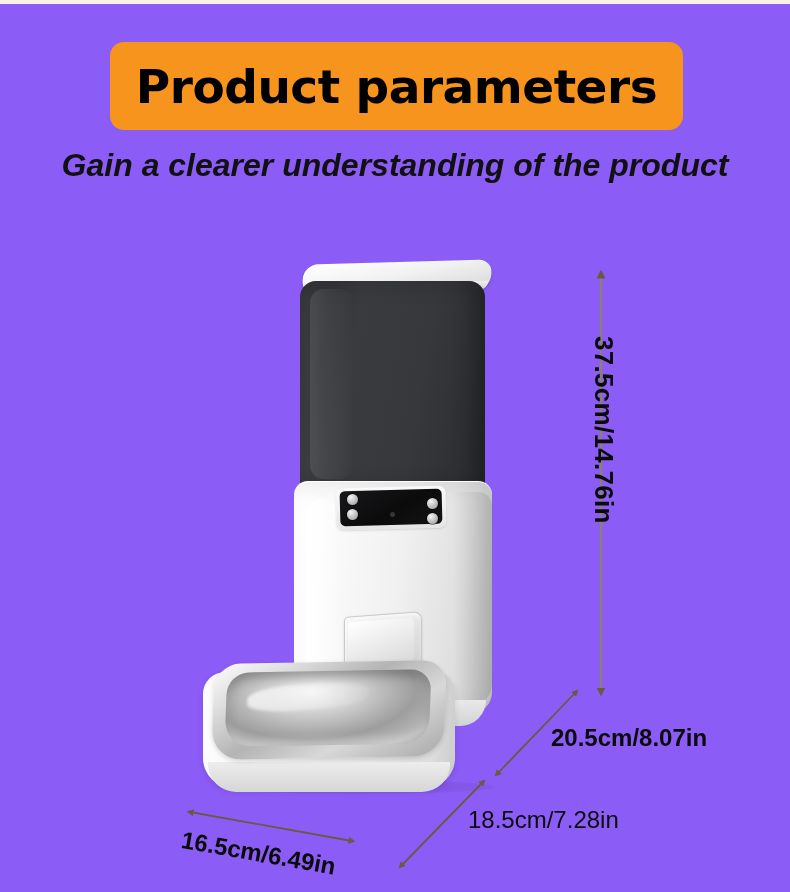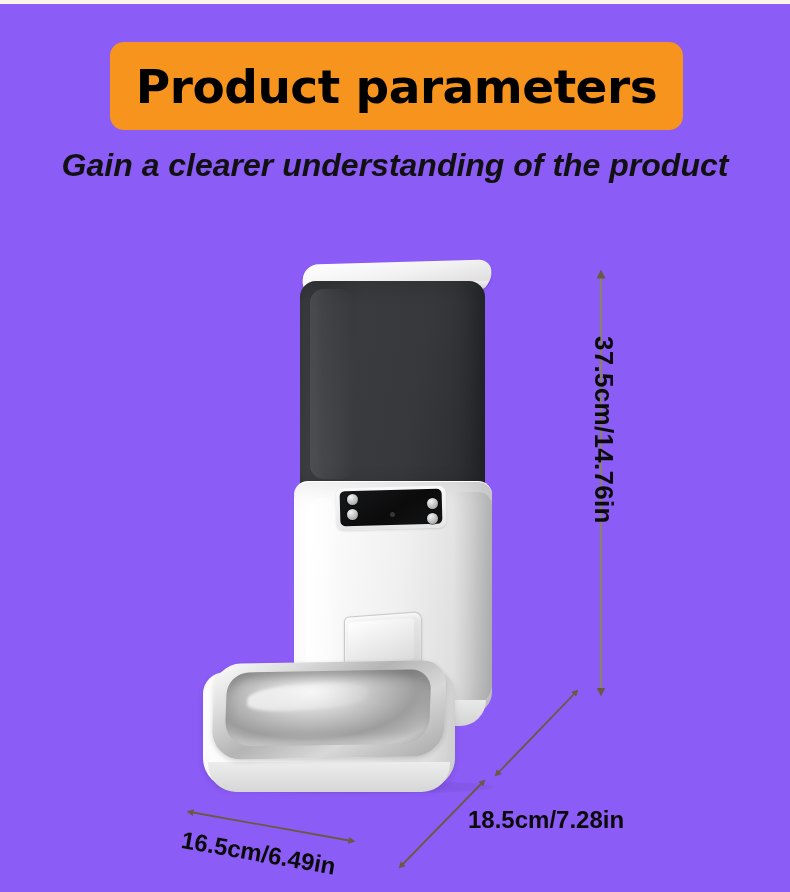--- a/index.html
+++ b/index.html
@@ -334,21 +334,21 @@
     font-weight: 700;
     font-size: 24px;
     color: #0b0b0b;
     white-space: nowrap;
   }
   .label-diag {
     position: absolute;
     left: 468px;
     top: 806px;
     font-family: "Liberation Sans", sans-serif;
-    font-weight: 700;
+    font-weight: 400;
     font-size: 24px;
     color: #0b0b0b;
     white-space: nowrap;
   }
   .label-width {
     position: absolute;
     left: 184px;
     top: 826px;
     transform-origin: left top;
     transform: rotate(10deg);
@@ -431,18 +431,19 @@
 
     <line x1="497" y1="774" x2="576" y2="692" stroke="#6b5a42" stroke-width="1.8" marker-start="url(#ah-start-sm)" marker-end="url(#ah-end-sm)"></line>
 
     <line x1="401" y1="866" x2="483" y2="782" stroke="#6b5a42" stroke-width="1.8" marker-start="url(#ah-start-sm)" marker-end="url(#ah-end-sm)"></line>
 
     <line x1="190" y1="812" x2="352" y2="841" stroke="#6b5a42" stroke-width="1.8" marker-start="url(#ah-start-sm)" marker-end="url(#ah-end-sm)"></line>
   </svg>
 
   <div class="label-height">37.5cm/14.76in</div>
 
+  <div class="label-depth">20.5cm/8.07in</div>
 
   <div class="label-diag">18.5cm/7.28in</div>
 
   <div class="label-width">16.5cm/6.49in</div>
 
 </div>
 
 </body></html>

